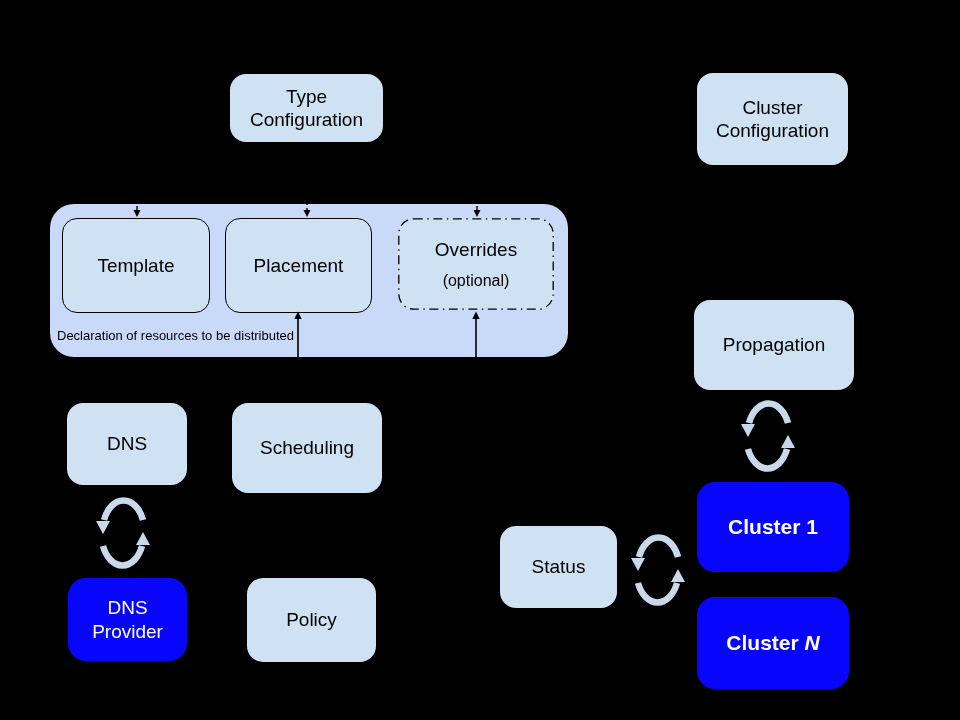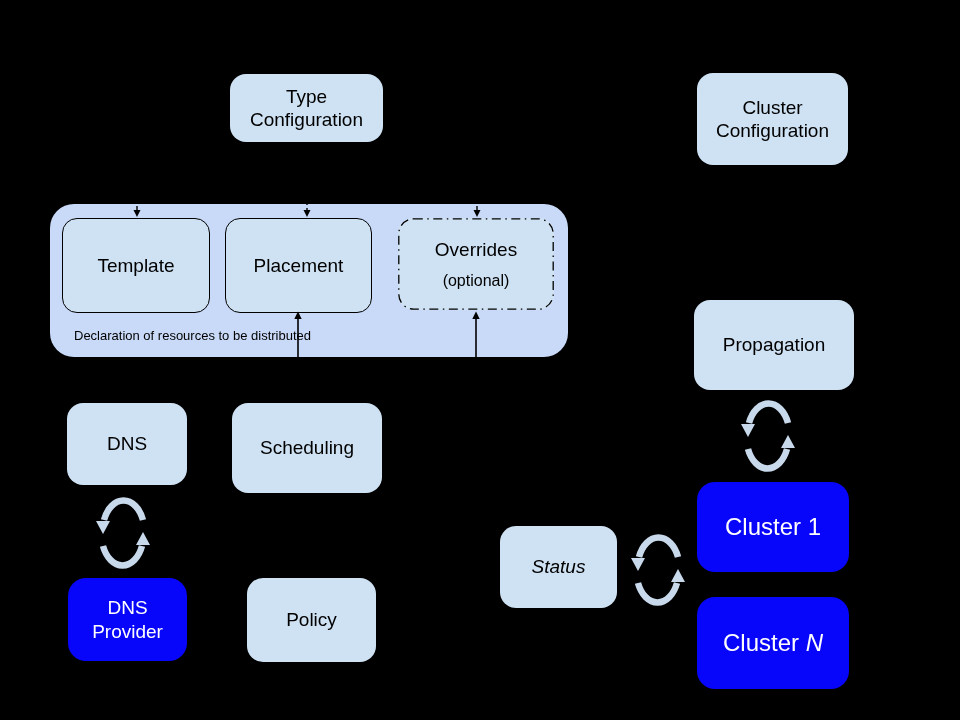--- a/index.html
+++ b/index.html
@@ -4,40 +4,40 @@
 <style>
   html,body{margin:0;padding:0;background:#000;}
   .stage{position:relative;width:960px;height:720px;background:var(--background,#000);overflow:hidden;
          font-family:"Liberation Sans","DejaVu Sans",sans-serif;}
   .node{position:absolute;display:flex;flex-direction:column;align-items:center;justify-content:center;
         text-align:center;background:var(--box-light,#cfe2f3);color:var(--text-dark,#000);
         border-radius:16px;box-shadow:1.5px 1.5px 0 rgba(0,0,0,0.55);z-index:2;}
   .label{font-size:19px;line-height:1.22;white-space:pre-line;}
   .sublabel{font-size:16px;line-height:1.1;margin-top:11px;}
   .blue{background:var(--box-blue,#0806fa);color:var(--text-light,#fff);border-radius:18px;}
-  .cluster-label{font-size:24px;font-weight:normal;}
+  .cluster-label{font-size:21px;font-weight:bold;}
   .group{position:absolute;left:50px;top:204px;width:518px;height:153px;background:var(--group-fill,#c9daf8);
          border-radius:24px;box-shadow:1.5px 1.5px 0 rgba(0,0,0,0.5);z-index:1;}
   .inner{border:1.4px solid #000;border-radius:15px;box-shadow:none;background:var(--box-light,#cfe2f3);}
   .inner.no-border{border:none;}
   .ov-border{position:absolute;left:0;top:0;}
-  .caption{position:absolute;left:57px;top:328px;font-size:13px;line-height:15px;color:var(--text-dark,#000);z-index:2;margin-left:17px;}
+  .caption{position:absolute;left:57px;top:328px;font-size:13px;line-height:15px;color:var(--text-dark,#000);z-index:2;}
   .overlay{position:absolute;left:0;top:0;z-index:3;pointer-events:none;}
   
   #type-config{left:230px;top:74px;width:153px;height:68px;}
   #cluster-config{left:697px;top:73px;width:151px;height:92px;}
   #template{left:62px;top:218px;width:146px;height:93px;}
   #placement{left:225px;top:218px;width:145px;height:93px;}
   #overrides{left:398px;top:218px;width:156px;height:92px;}
   #dns{left:67px;top:403px;width:120px;height:82px;}
   #scheduling{left:232px;top:403px;width:150px;height:90px;}
   #dns-provider{left:68px;top:578px;width:119px;height:83px;}
   #policy{left:247px;top:578px;width:129px;height:84px;}
   #propagation{left:694px;top:300px;width:160px;height:90px;}
-  #status{left:500px;top:526px;width:117px;height:82px;font-style:italic;}
+  #status{left:500px;top:526px;width:117px;height:82px;}
   #cluster-1{left:697px;top:482px;width:152px;height:90px;}
   #cluster-n{left:697px;top:597px;width:152px;height:92px;}
 </style>
 </head>
 <body>
 
 <div class="stage">
 
   <div class="group"></div>
   <div class="caption">Declaration of resources to be distributed</div>

